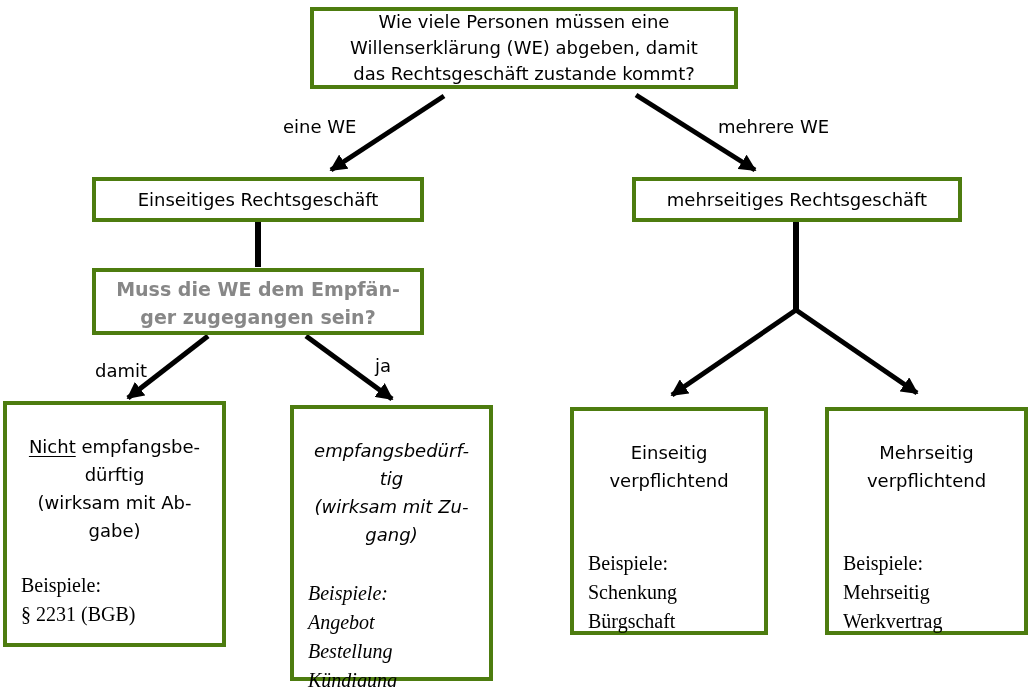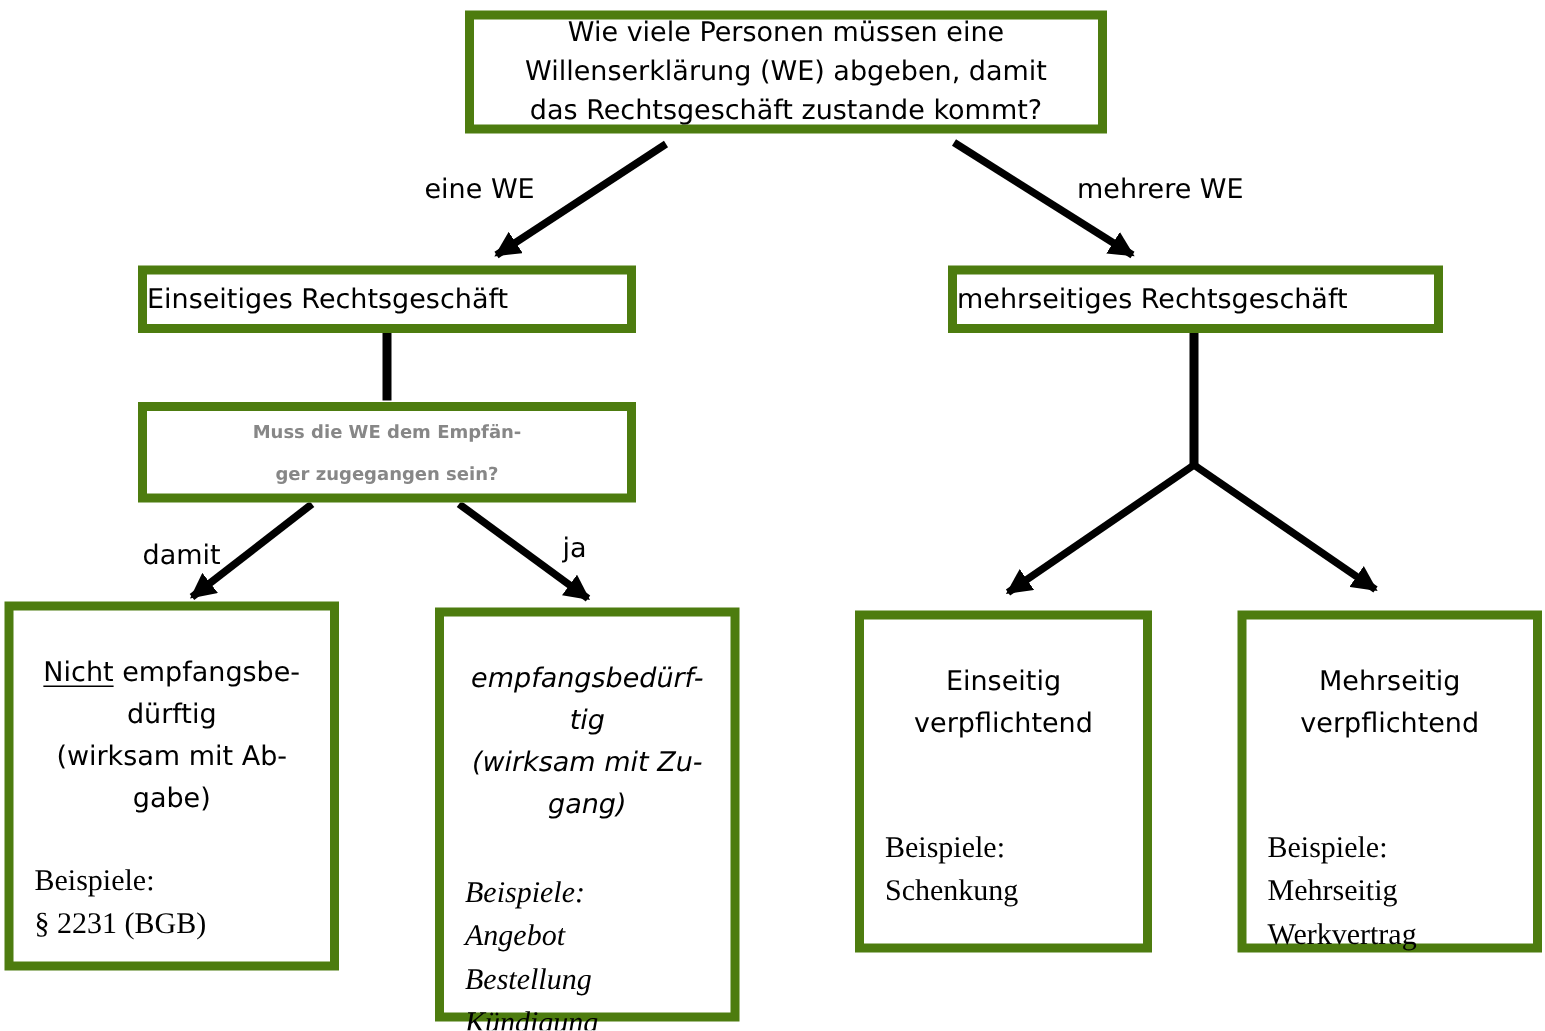--- a/index.html
+++ b/index.html
@@ -4,37 +4,37 @@
 <style>
   html,body { margin:0; padding:0; background:#ffffff; }
   #canvas {
     position:relative; width:1030px; height:687px; background:#ffffff;
     font-family:"DejaVu Sans", sans-serif; color:#000;
     overflow:hidden;
   }
   svg.connectors { position:absolute; left:0; top:0; width:1030px; height:687px; z-index:0; }
   .box {
     position:absolute; box-sizing:border-box; background:#fff;
-    border:6px solid #4d7c0f; z-index:1;
+    border:4px solid #4d7c0f; z-index:1;
   }
   .title-box {
     left:310px; top:7px; width:428px; height:82px;
     display:flex; flex-direction:column; justify-content:center;
     text-align:center; font-size:18px; line-height:26px;
   }
   .mid-box {
-    height:45px; display:flex; align-items:center; 
+    height:45px; display:flex; align-items:center; justify-content:center;
     font-size:18px;
   }
   #einseitig-box { left:92px; top:177px; width:332px; }
   #mehrseitig-box { left:632px; top:177px; width:330px; }
   .question-box {
     left:92px; top:268px; width:332px; height:67px;
-    display:flex; flex-direction:column; justify-content:center;
-    text-align:center; font-size:12px; line-height:28px;
+    display:flex; flex-direction:column; justify-content:flex-end;
+    text-align:center; font-size:19px; line-height:28px;
     font-weight:bold; color:#878787;
   }
   .edge-label { position:absolute; z-index:1; font-size:18px; white-space:nowrap; }
   #label-eine-we   { left:283px; top:116px; }
   #label-mehrere-we{ left:718px; top:116px; }
   #label-nein      { left:95px;  top:360px; }
   #label-ja        { left:375px; top:355px; }
   .leaf-box { padding-top:28px; }
   #leaf-1 { left:3px;   top:401px; width:223px; height:246px; }
   #leaf-2 { left:290px; top:405px; width:203px; height:276px;font-style:italic; }
@@ -126,20 +126,21 @@
   </div>
 
   <div class="box leaf-box" id="leaf-3">
     <div class="leaf-heading">
       <span class="line-el">Einseitig</span>
       <span class="line-el">verpflichtend</span>
     </div>
     <div class="examples">
       <span class="line-el">Beispiele:</span>
       <span class="line-el">Schenkung</span>
+      <span class="line-el">Bürgschaft</span>
     </div>
   </div>
 
   <div class="box leaf-box" id="leaf-4">
     <div class="leaf-heading">
       <span class="line-el">Mehrseitig</span>
       <span class="line-el">verpflichtend</span>
     </div>
     <div class="examples">
       <span class="line-el">Beispiele:</span>

